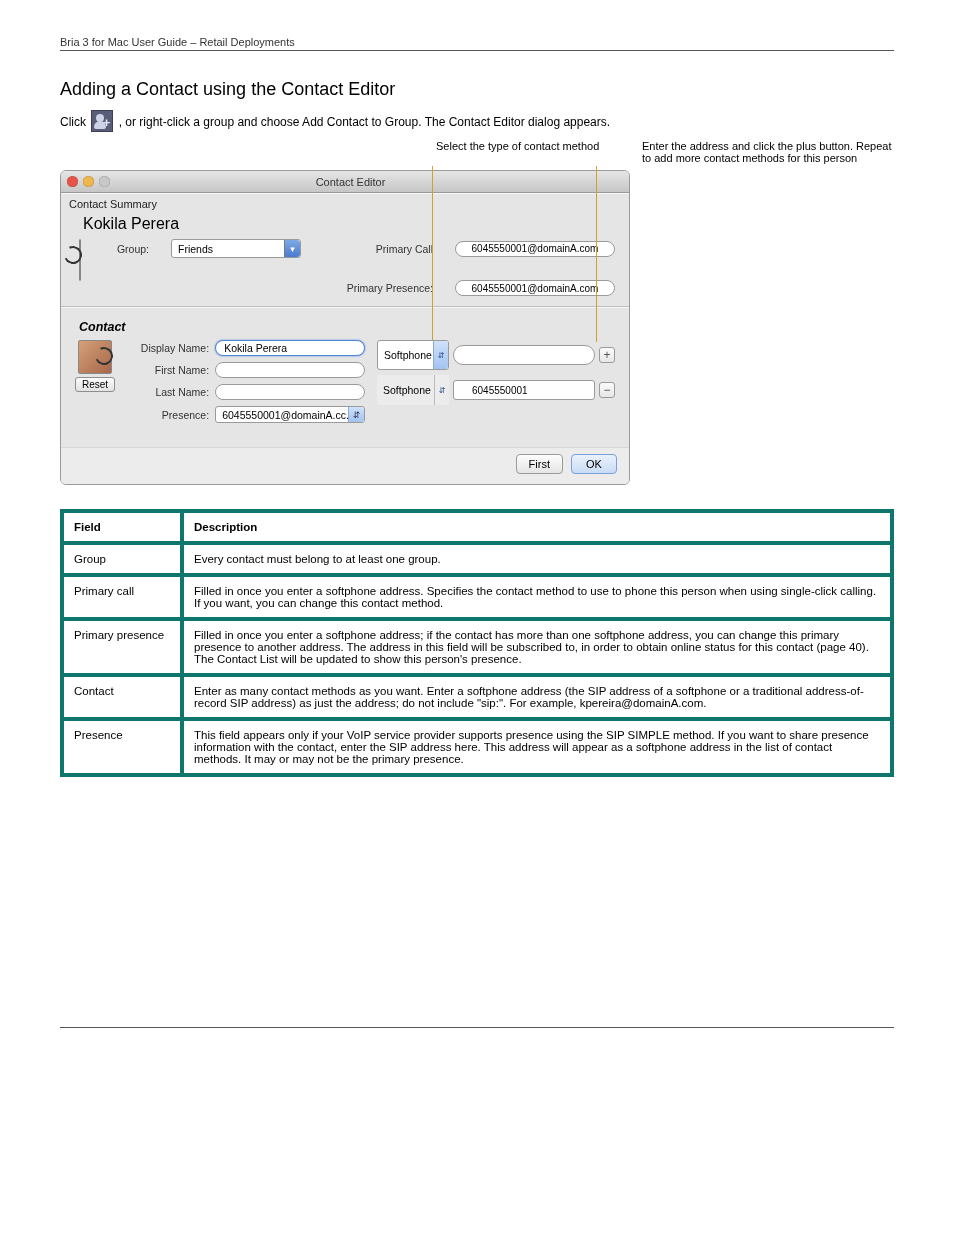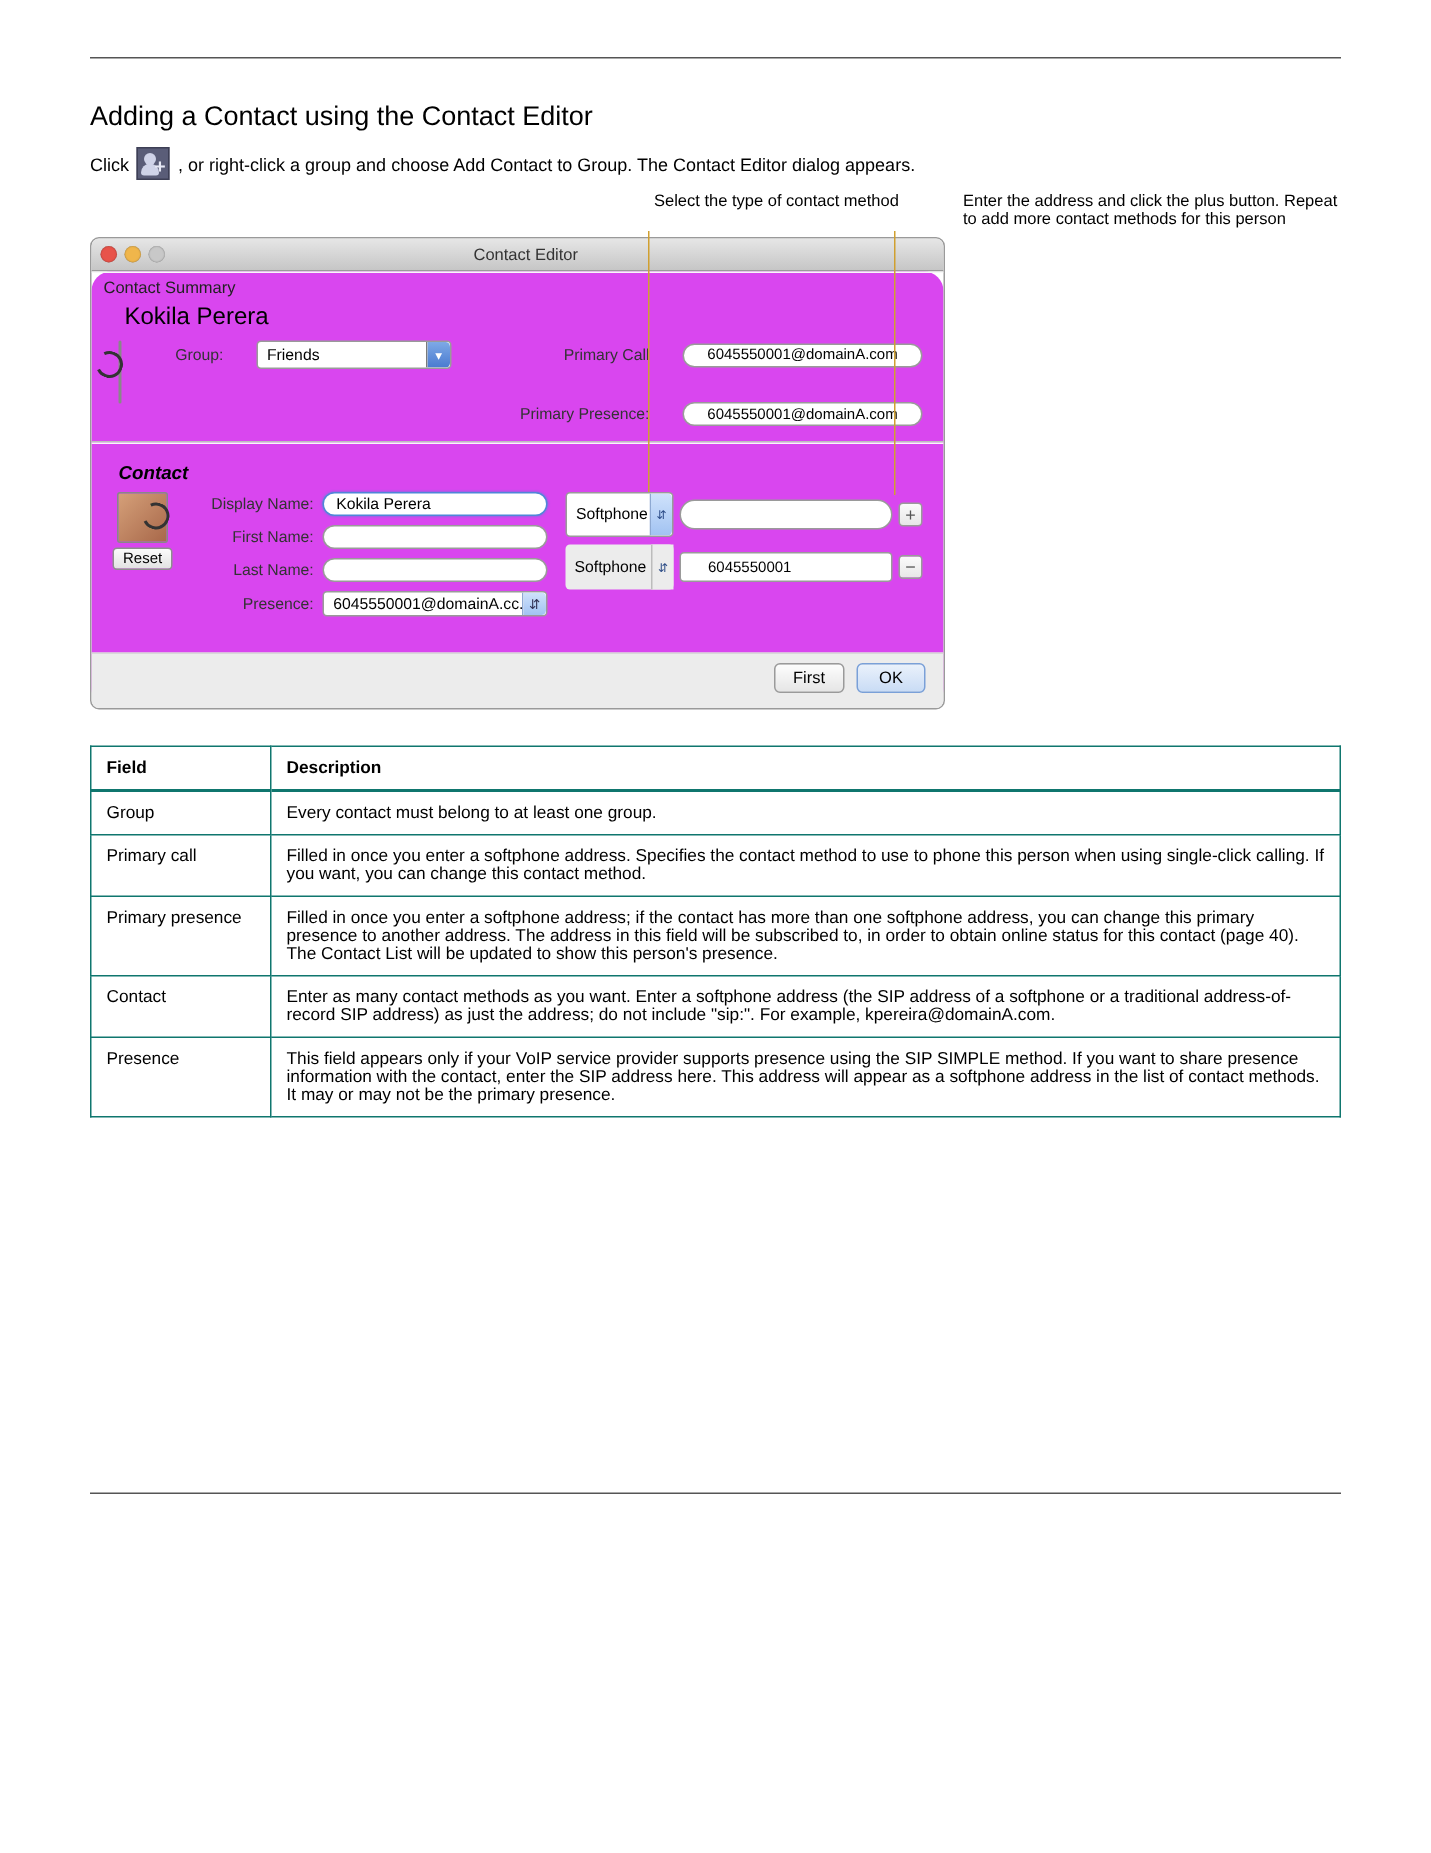--- a/index.html
+++ b/index.html
@@ -24,21 +24,21 @@
   .shot-wrap { margin: 6px 0 24px 0; position:relative; }
   .shot { width: 570px; border:1px solid #9a9a9a; border-radius:6px; overflow:hidden; font-family: "Lucida Grande", Helvetica, Arial, sans-serif; }
   .titlebar { height:22px; background:linear-gradient(#e6e6e6,#c6c6c6); border-bottom:1px solid #9a9a9a; display:flex; align-items:center; padding:0 6px; font-size:11px; }
   .traffic { display:flex; gap:5px; margin-right:8px; }
   .tl { width:11px; height:11px; border-radius:50%; box-shadow:inset 0 0 1px rgba(0,0,0,.5); }
   .tl.close { background:#e8534a; }
   .tl.min   { background:#f0b64b; }
   .tl.zoom  { background:#c8c8c8; }
   .titlebar .title { flex:1; text-align:center; color:#333; margin-left:-40px; }
 
-  .win-body { background:#d946ef;border-radius:13px; }
+  .win-body { background:#e5e5e5; }
   .tab { padding:4px 8px 3px 8px; font-size:11px; color:#222; border-top:1px solid #f7f7f7; }
   .summary { padding: 0 12px 10px 18px; border-bottom:1px solid #bdbdbd; }
   .summary .name { font-size:16px; padding:2px 0 6px 4px; }
   .sum-grid { display:flex; gap:8px; }
   .avatar { width:42px; height:42px; border:1px solid #888; background: linear-gradient(135deg,#d5a079,#a8684a); border-radius:2px; position:relative; }
   .avatar::after { content:""; position:absolute; right:-2px; top:6px; width:14px; height:14px; border:2px solid #333; border-radius:50%; border-left-color:transparent; transform:rotate(20deg); }
   .sum-fields { flex:1; display:grid; grid-template-columns: 60px 130px 110px 160px 18px; align-items:center; row-gap:6px; column-gap:6px; font-size:10.5px;gap:22px; }
   .lbl { text-align:right; color:#333; }
   .combo, .dd, .txt, .btn, .plusbtn, .stepper { background:#fff; border:1px solid #9a9a9a; border-radius:10px; height:16px; font-size:10.5px; display:flex; align-items:center; padding:0 6px; }
   .combo { justify-content:flex-start; position:relative; border-radius:3px; height:19px; }
@@ -69,31 +69,35 @@
   .sqbtn { width:16px; height:16px; border:1px solid #9a9a9a; border-radius:3px; background:linear-gradient(#fbfbfb,#e7e7e7); display:flex; align-items:center; justify-content:center; font-size:12px; color:#555; }
   .btnbar { display:flex; justify-content:flex-end; gap:8px; padding: 6px 12px 10px 12px; background:#ececec; border-top:1px solid #d8d8d8; }
   .mac-btn { min-width:46px; height:20px; padding:0 12px; font-size:11px; border:1px solid #9a9a9a; border-radius:4px; background:linear-gradient(#fdfdfd,#e5e5e5); display:flex; align-items:center; justify-content:center; }
   .mac-btn.def { background:linear-gradient(#eaf1fb,#c9dcf5); border-color:#7aa0d8; }
 
   
   .leader { position:absolute; background:#d0a030; width:1px; }
 
   
   table.info { width:100%; border-collapse:collapse; font-size:11.5px; margin-top:6px; }
-  table.info th, table.info td { border:1px solid #0f766e; padding:8px 10px; vertical-align:top; text-align:left; }
+  table.info th, table.info td { border:4px solid #0f766e; padding:8px 10px; vertical-align:top; text-align:left; }
   table.info th { font-weight:bold; }
   table.info thead th { border-bottom-width:2px; }
 
   .footer { margin-top: 250px; }
   .footer .hr { margin-top:8px; }
 </style>
 </head>
 <body>
 
 <div class="page">
+  <div class="header-row">
+    <span>Bria 3 for Mac User Guide – Retail Deployments</span>
+    <span></span>
+  </div>
   <div class="hr"></div>
 
   <div class="section-title">Adding a Contact using the Contact Editor</div>
 
   <div class="body-text">
     <p>
       <span>Click </span>
       <span class="add-icon"><span class="body"></span></span>
       <span>, or right-click a group and choose Add Contact to Group. The Contact Editor dialog appears.</span>
     </p>

